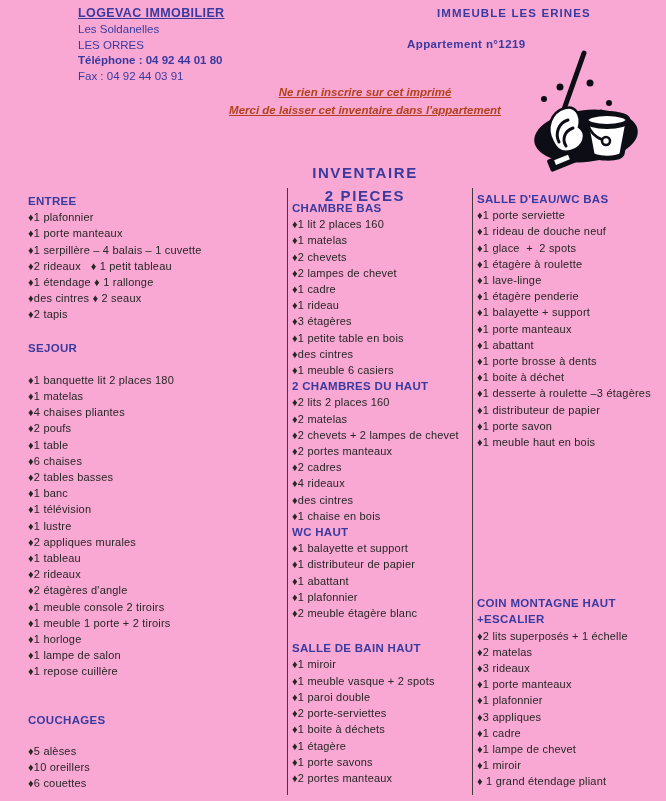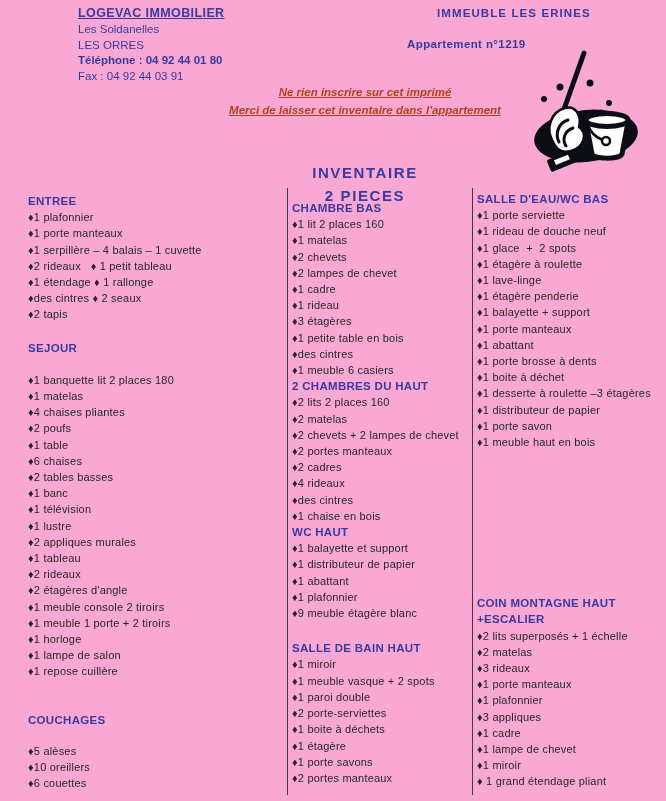--- a/index.html
+++ b/index.html
@@ -169,21 +169,21 @@
           <div class="item">♦4 rideaux</div>
           <div class="item">♦des cintres</div>
           <div class="item">♦1 chaise en bois</div>
         </div>
         <div class="section">
           <div class="heading">WC HAUT</div>
           <div class="item">♦1 balayette et support</div>
           <div class="item">♦1 distributeur de papier</div>
           <div class="item">♦1 abattant</div>
           <div class="item">♦1 plafonnier</div>
-          <div class="item">♦9 meuble étagère blanc</div>
+          <div class="item">♦2 meuble étagère blanc</div>
         </div>
         <div class="section">
           <div class="heading">SALLE DE BAIN HAUT</div>
           <div class="item">♦1 miroir</div>
           <div class="item">♦1 meuble vasque + 2 spots</div>
           <div class="item">♦1 paroi double</div>
           <div class="item">♦2 porte-serviettes</div>
           <div class="item">♦1 boite à déchets</div>
           <div class="item">♦1 étagère</div>
           <div class="item">♦1 porte savons</div>

